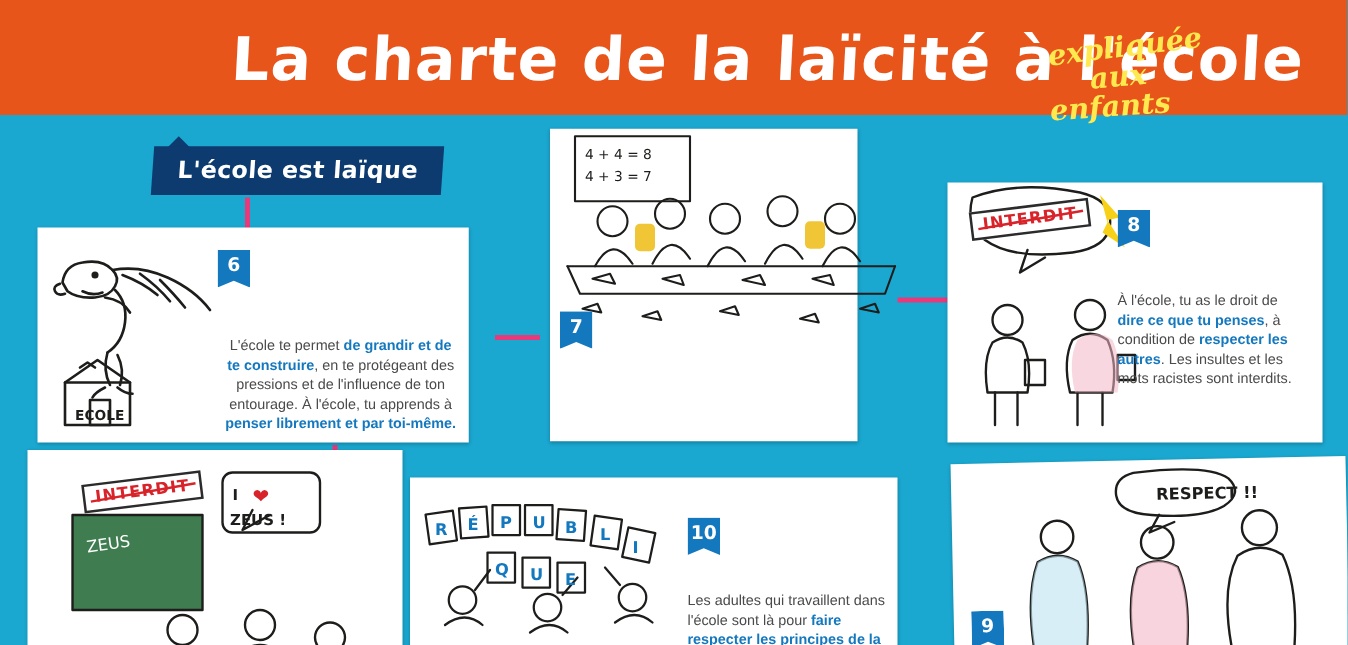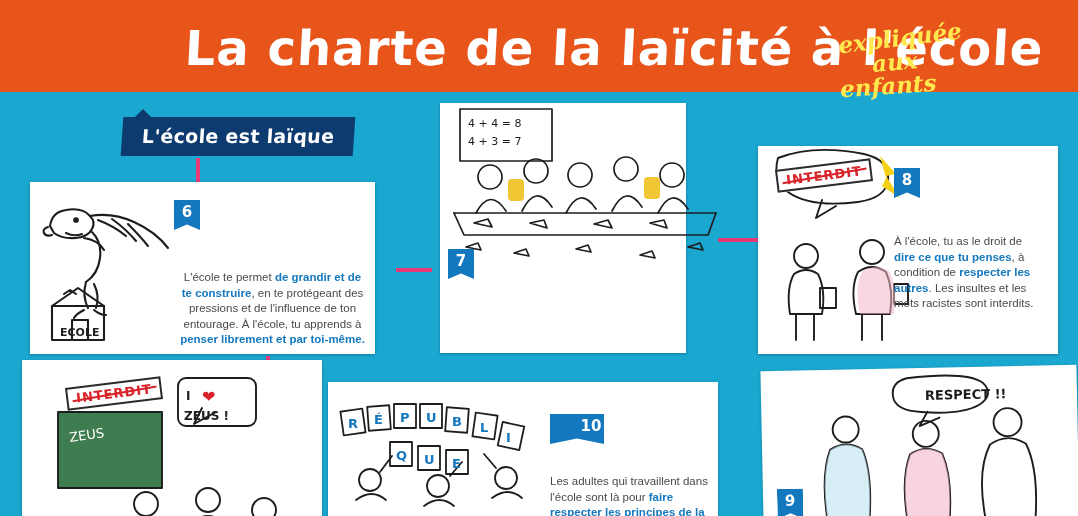--- a/index.html
+++ b/index.html
@@ -273,21 +273,21 @@
         <text x="66" y="34">P</text>
       <text x="92" y="34">U</text>
         <text x="118" y="38">B</text>
         <text x="146" y="44">L</text>
       <text x="172" y="54">I</text>
         <text x="62" y="72">Q</text>
         <text x="90" y="76">U</text>
         <text x="118" y="80">E</text>
     </g>
   </svg>
-  <div class="num" style="left:222px;top:32px;padding-left:28px;">10</div>
+  <div class="num" style="left:222px;top:32px;">10</div>
   <div class="txt" style="left:222px;top:60px;width:158px;">
     Les adultes qui travaillent dans l'école sont là pour <span class="hl">faire respecter les principes de la république</span>. Ils les respectent eux-mêmes,
   </div>
 </div>
 
 <div class="card" style="left:762px;top:368px;width:316px;height:154px;transform:rotate(-1.2deg);">
   <svg class="ink" style="left:40px;top:4px;" width="270" height="150" viewBox="0 0 270 150">
     <g stroke="#1d1d1b" stroke-width="1.9" fill="none" stroke-linecap="round" stroke-linejoin="round">
 
       <path d="M106 6 q-16 4 -14 18 q2 14 28 16 q40 4 58 -6 q16 -10 4 -22 q-16 -12 -76 -6 z"></path>

